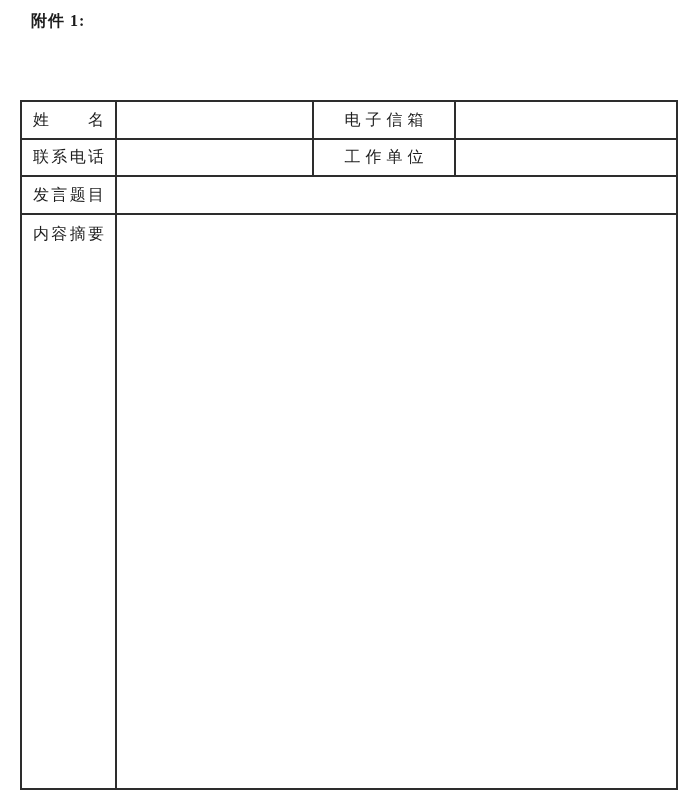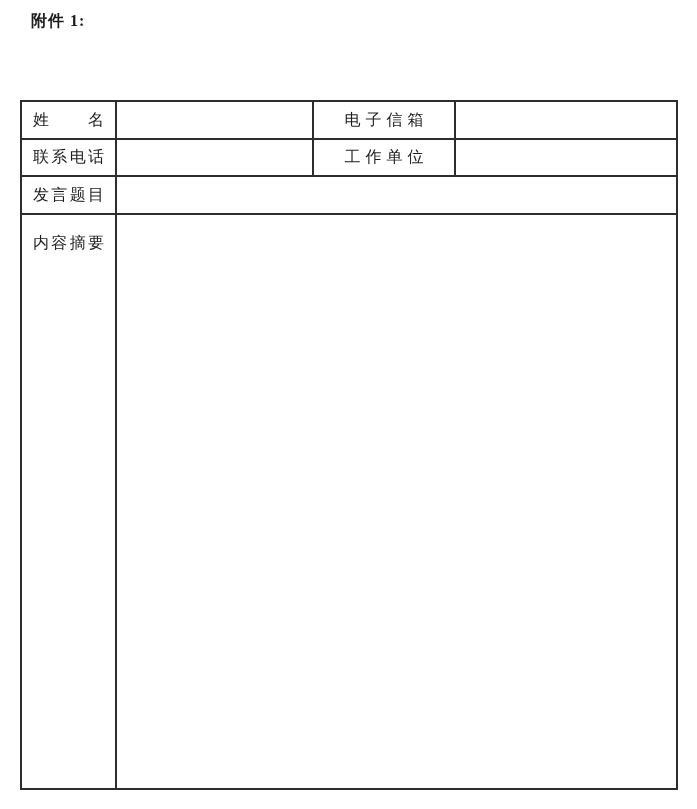--- a/index.html
+++ b/index.html
@@ -63,21 +63,21 @@
     text-justify: inter-character;
     padding: 0 11px;
   }
   td.clabel {
     text-align: center;
     letter-spacing: 5px;
     text-indent: 5px;
   }
   td.top-label {
     vertical-align: top;
-    padding-top: 18px;
+    padding-top: 9px;
   }
   td.value { padding: 0 6px; }
 </style>
 </head>
 <body>
 
 <div class="attachment">附件 1:</div>
 
 <div class="title-block">
 </div>

